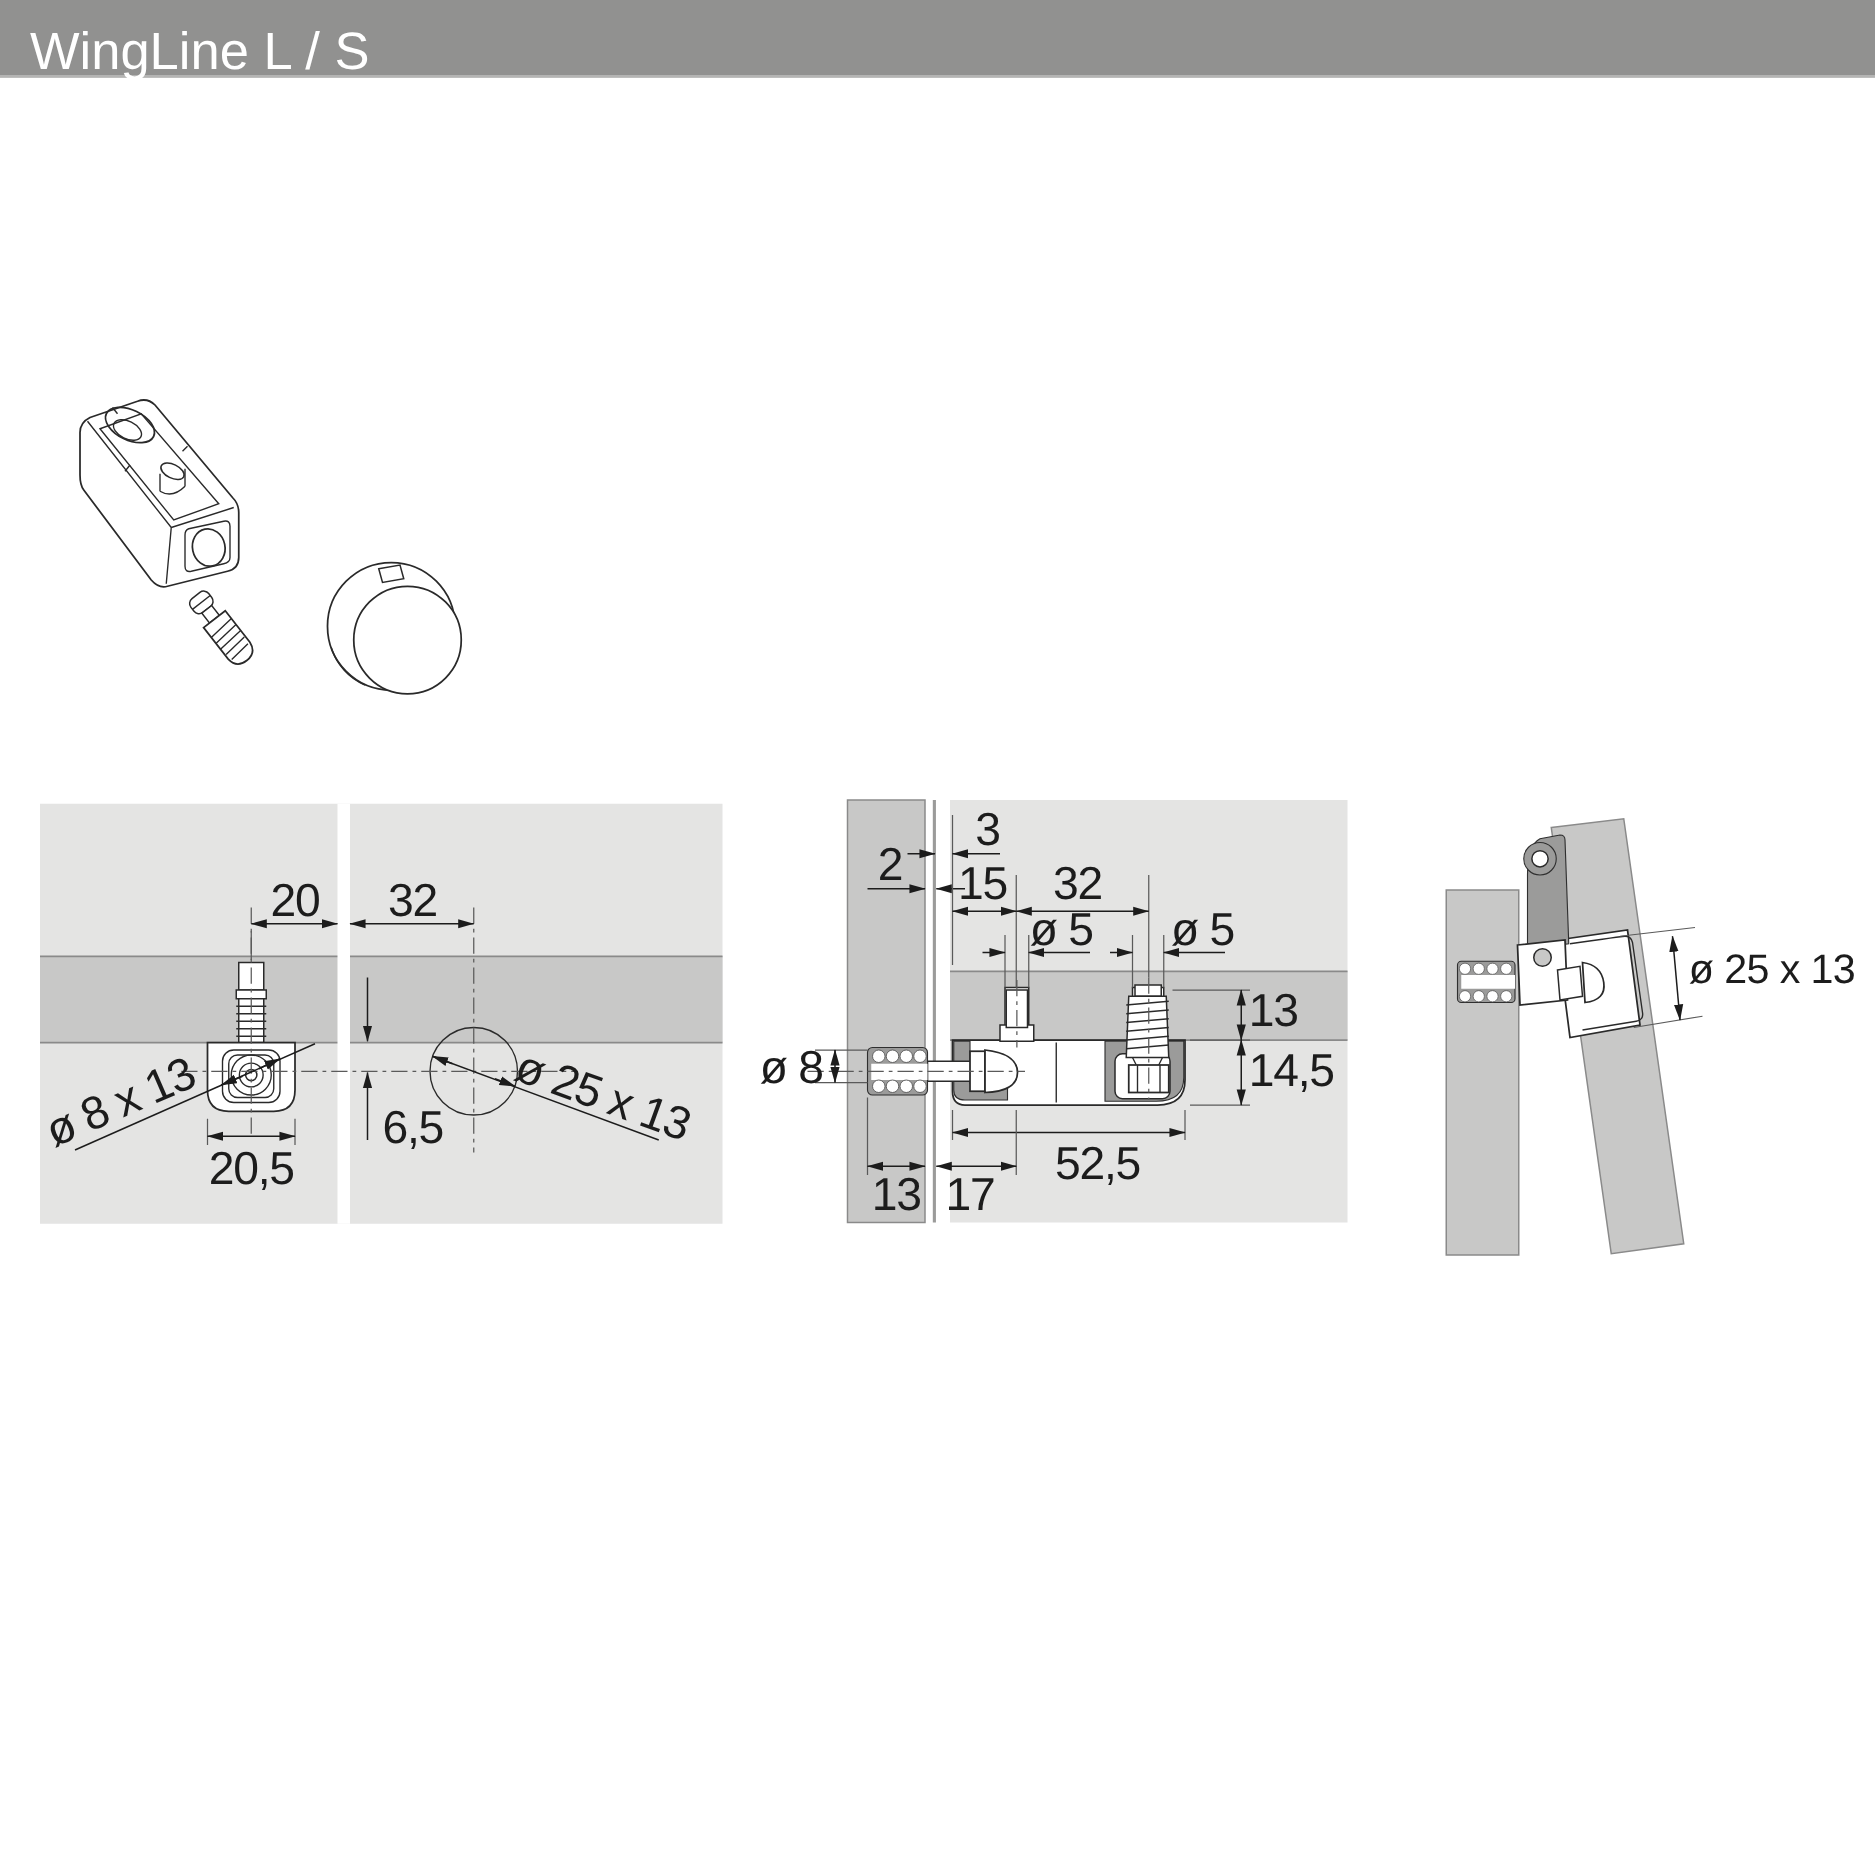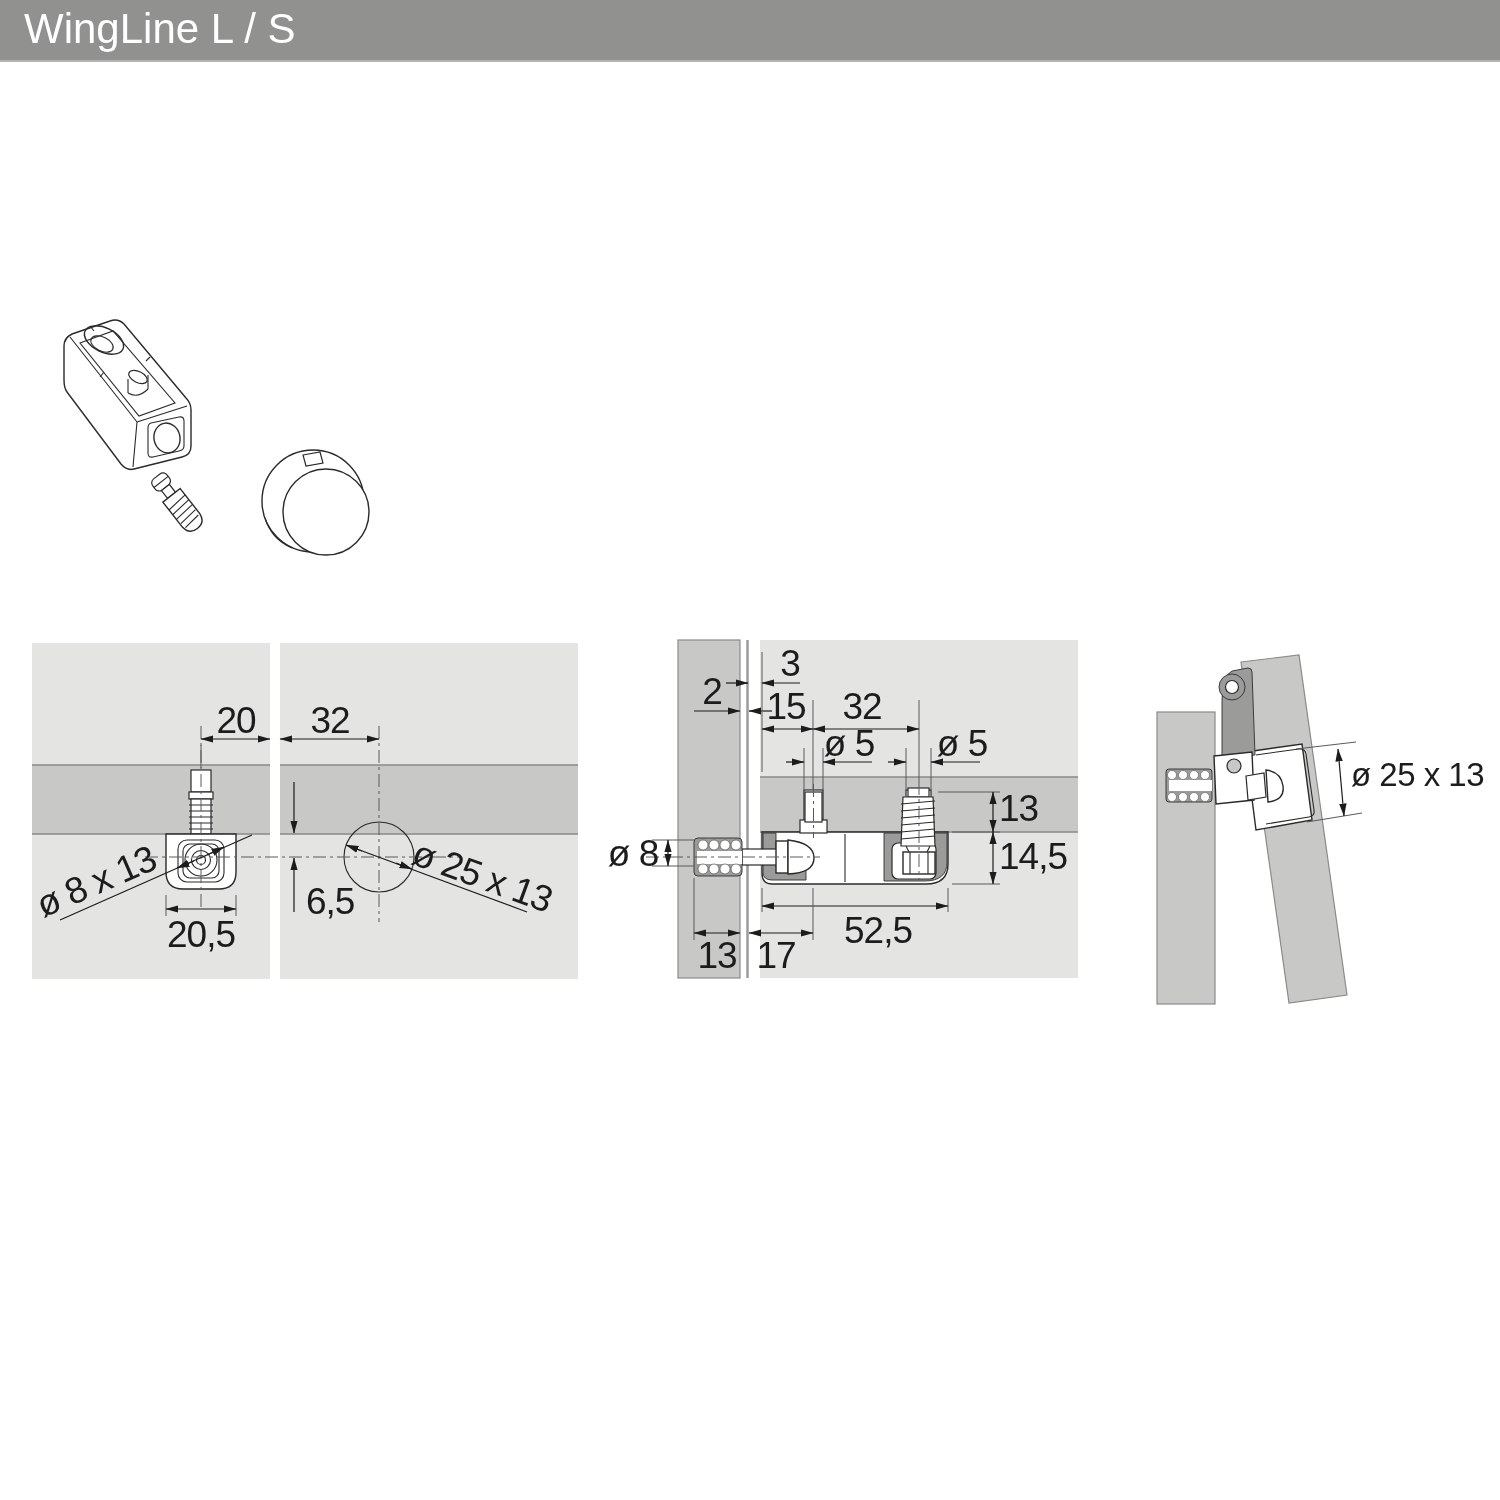--- a/index.html
+++ b/index.html
@@ -1,19 +1,19 @@
 <!DOCTYPE html>
 <html style="--header_bar: #919190; --panel_light: #e4e4e3; --panel_mid: #c8c8c7; --section_dark: #9b9b9a; --line: #2a2a2a; --dim_line: #1c1c1c;"><head>
 <meta charset="utf-8">
 <style>
   html,body{margin:0;padding:0;background:#fff}
   body{width:1500px;height:1500px;position:relative;font-family:"Liberation Sans",sans-serif}
   .hdr{position:absolute;left:0;top:0;width:1500px;height:62px;background:var(--header_bar);
        border-bottom:2px solid #b4b4b3;box-sizing:border-box}
-  .hdr h1{margin:0;padding:8px 0 0 24px;font-size:42px;font-weight:400;color:#fff;line-height:1}
+  .hdr h1{margin:0;padding:20px 0 0 24px;font-size:42px;font-weight:400;color:#fff;line-height:1}
   svg.drawing{position:absolute;overflow:visible}
   .lt{fill:var(--panel_light);stroke:none}
   .md{fill:var(--panel_mid);stroke:none}
   .mdb{fill:var(--panel_mid);stroke:#8a8a8a;stroke-width:1.2}
   .dk{fill:var(--section_dark);stroke:#2f2f2f;stroke-width:0.9}
   .wt{fill:#fff;stroke:var(--line);stroke-width:1.4}
   .wt2{fill:#fff;stroke:var(--line);stroke-width:1.2}
   .oln{fill:none;stroke:var(--line);stroke-width:1.4}
   .oln2{fill:none;stroke:var(--line);stroke-width:1.1}
   .edge{stroke:#8a8a8a;stroke-width:1.4;fill:none}

